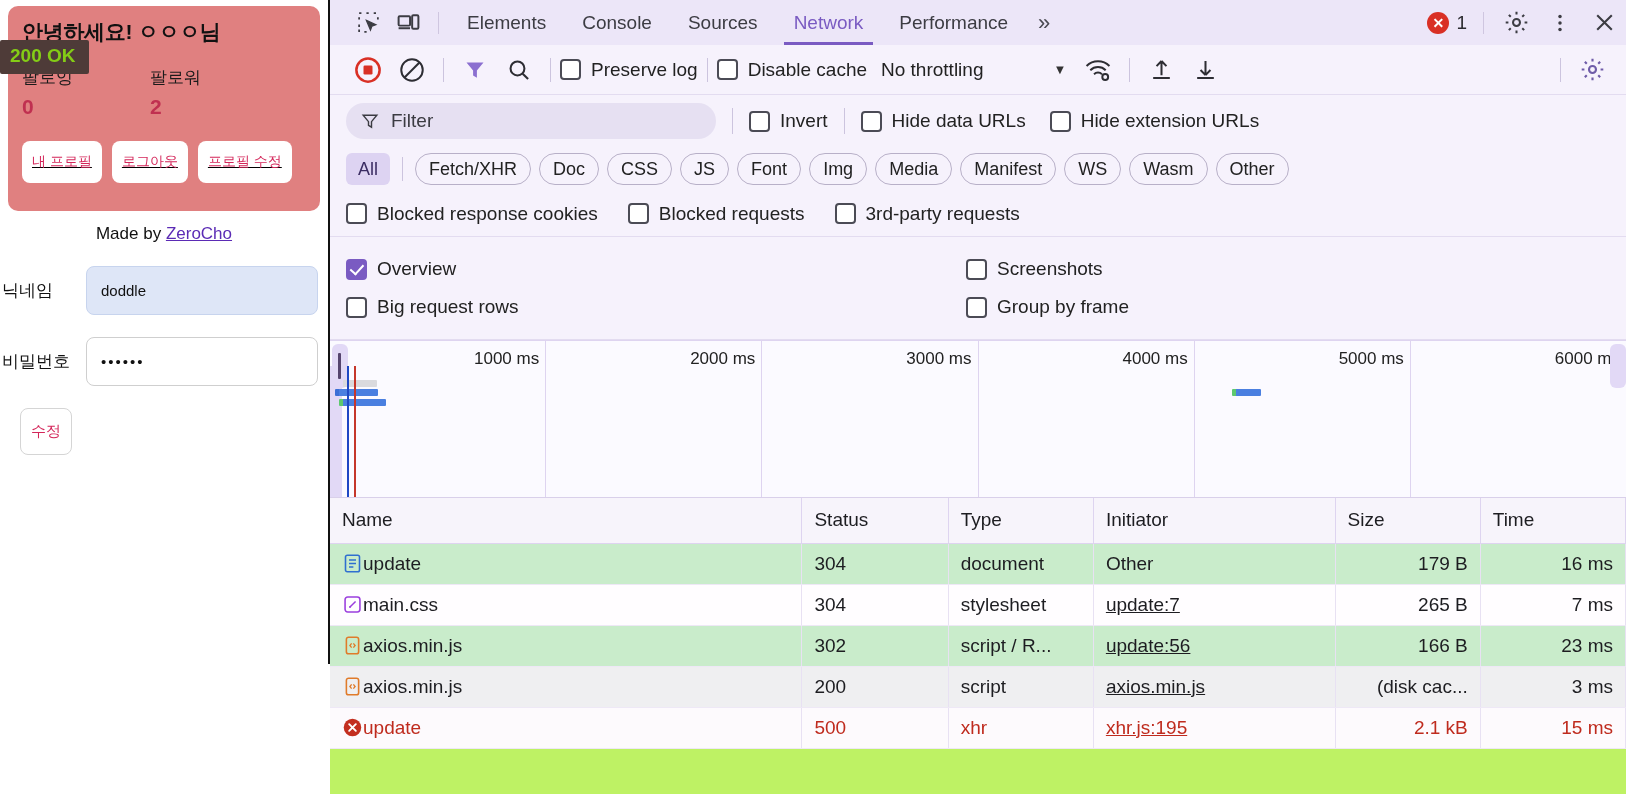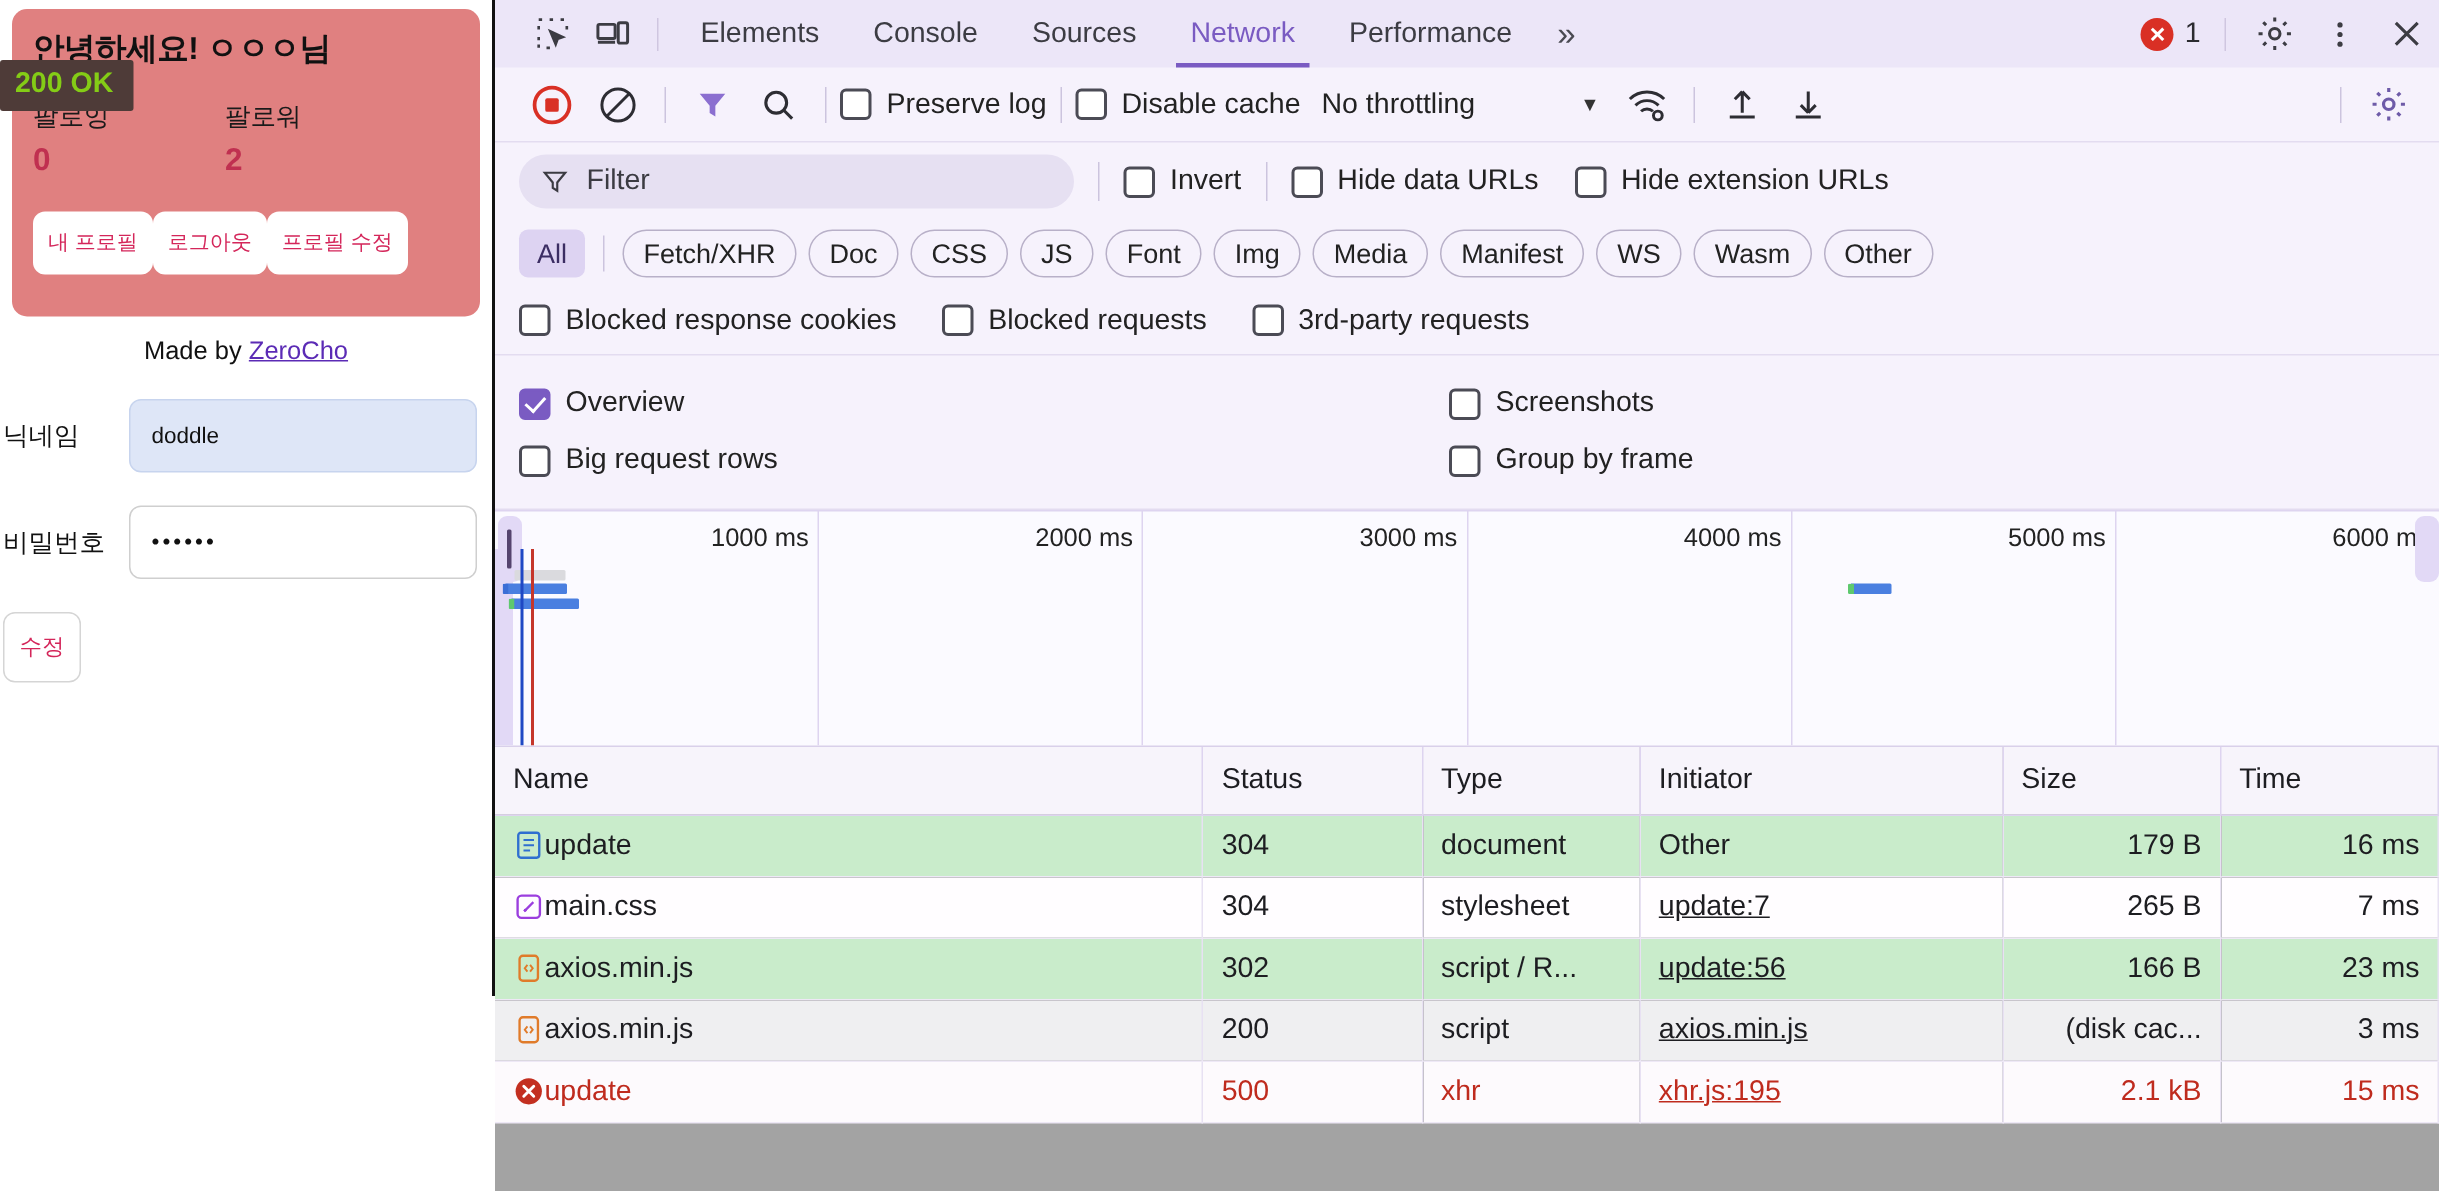--- a/index.html
+++ b/index.html
@@ -28,21 +28,21 @@
     height: 205px;
   }
   .greeting {
     font-size: 21px; font-weight: bold; color: #111;
     letter-spacing: -0.3px; white-space: nowrap;
   }
   .stats { display: flex; margin-top: 20px; }
   .stat { width: 128px; }
   .stat-label { font-size: 17px; color: #1a1a1a; font-weight: 500; }
   .stat-value { font-size: 21px; color: #c03050; font-weight: bold; margin-top: 6px; }
-  .btn-row { display: flex; margin-top: 22px; }
+  .btn-row { display: flex; gap: 10px; margin-top: 22px; text-decoration: underline; }
   .pill-btn {
     background: #fff; border: none; border-radius: 8px;
     color: #d4265a; font-size: 14px; font-weight: 500;
     padding: 12px 10px; cursor: pointer;
     font-family: "Liberation Sans", sans-serif;
     white-space: nowrap;
   }
   .made-by {
     text-align: center; margin-top: 13px;
     font-size: 17px; color: #111;
@@ -56,21 +56,21 @@
   }
   .fld {
     flex: 1; height: 49px; border-radius: 8px;
     font-size: 15px; padding: 0 14px;
     font-family: "Liberation Sans", sans-serif;
     color: #111;
   }
   .fld.nick { background: #dee6f7; border: 1px solid #c7d4ee; }
   .fld.pw   { background: #fff;    border: 1px solid #cfcfcf; letter-spacing: 2px; }
   .submit-btn {
-    margin-left: 2px; background: #fff; border: 1px solid #d5d5d5;
+    margin-left: 20px; background: #fff; border: 1px solid #d5d5d5;
     border-radius: 8px; color: #d4265a; font-size: 15px;
     padding: 13px 10px; cursor: pointer;
     font-family: "Liberation Sans", sans-serif;
   }
   .tooltip-200 {
     position: absolute; left: 0px; top: 40px;
     background: #4e3b38; color: #84cc16;
     font-size: 19px; font-weight: bold;
     padding: 5px 14px 7px 10px;
     border-radius: 2px;
@@ -223,21 +223,21 @@
     background: #e2d9f6; border-radius: 6px;
   }
   .ov-shade-l {
     position: absolute; left: 0px; top: 26px; bottom: 0; width: 12px;
     background: #e2d9f6;
   }
   .ov-vline { position: absolute; width: 2px; top: 26px; bottom: 0; }
   .ov-bar { position: absolute; height: 7px; border-radius: 1px; }
 
   
-  .table-wrap { flex: 1; overflow: hidden; background: #a3a3a3; }
+  .table-wrap { flex: 1; overflow: hidden; background: #bef264; }
   table.reqs { width: 100%; border-collapse: collapse; table-layout: fixed; }
   table.reqs th {
     text-align: left; font-size: 19px; font-weight: normal; color: #1d1d21;
     padding: 10px 12px; background: #f7f4fb;
     border-right: 1px solid #ded4f0; border-bottom: 1px solid #ded4f0;
     height: 45px;
   }
   table.reqs td {
     font-size: 19px; color: #1d1d21; padding: 9px 12px;
     border-right: 1px solid #e8e1f3; border-bottom: 1px solid #eee8f6;

